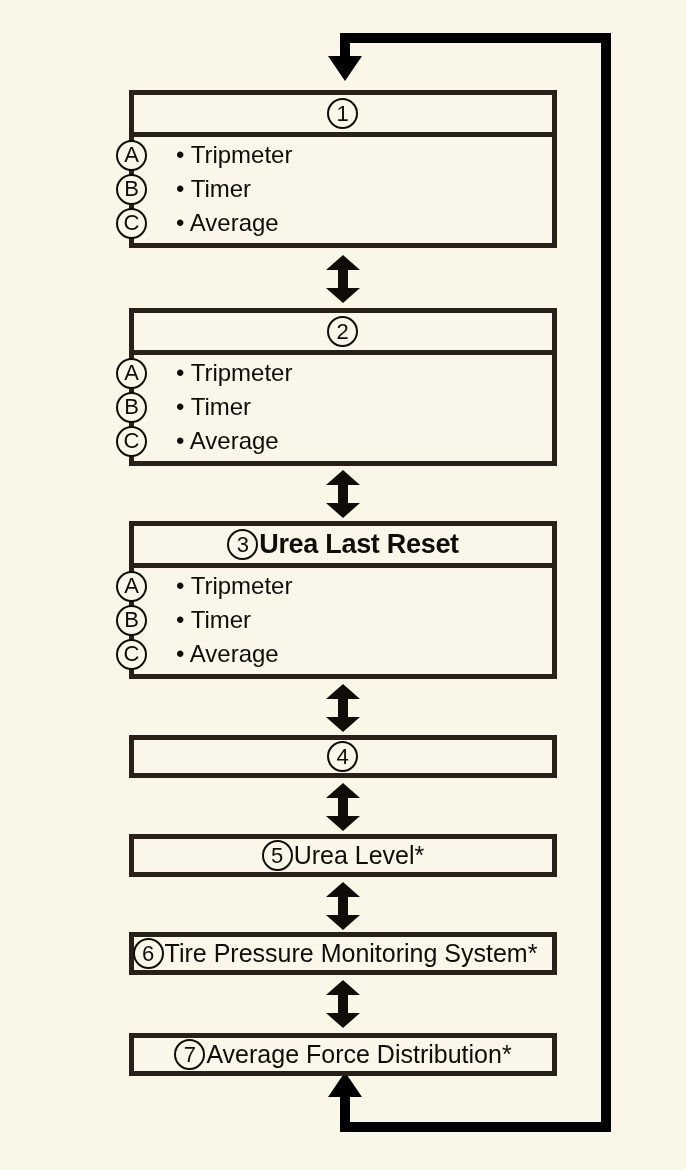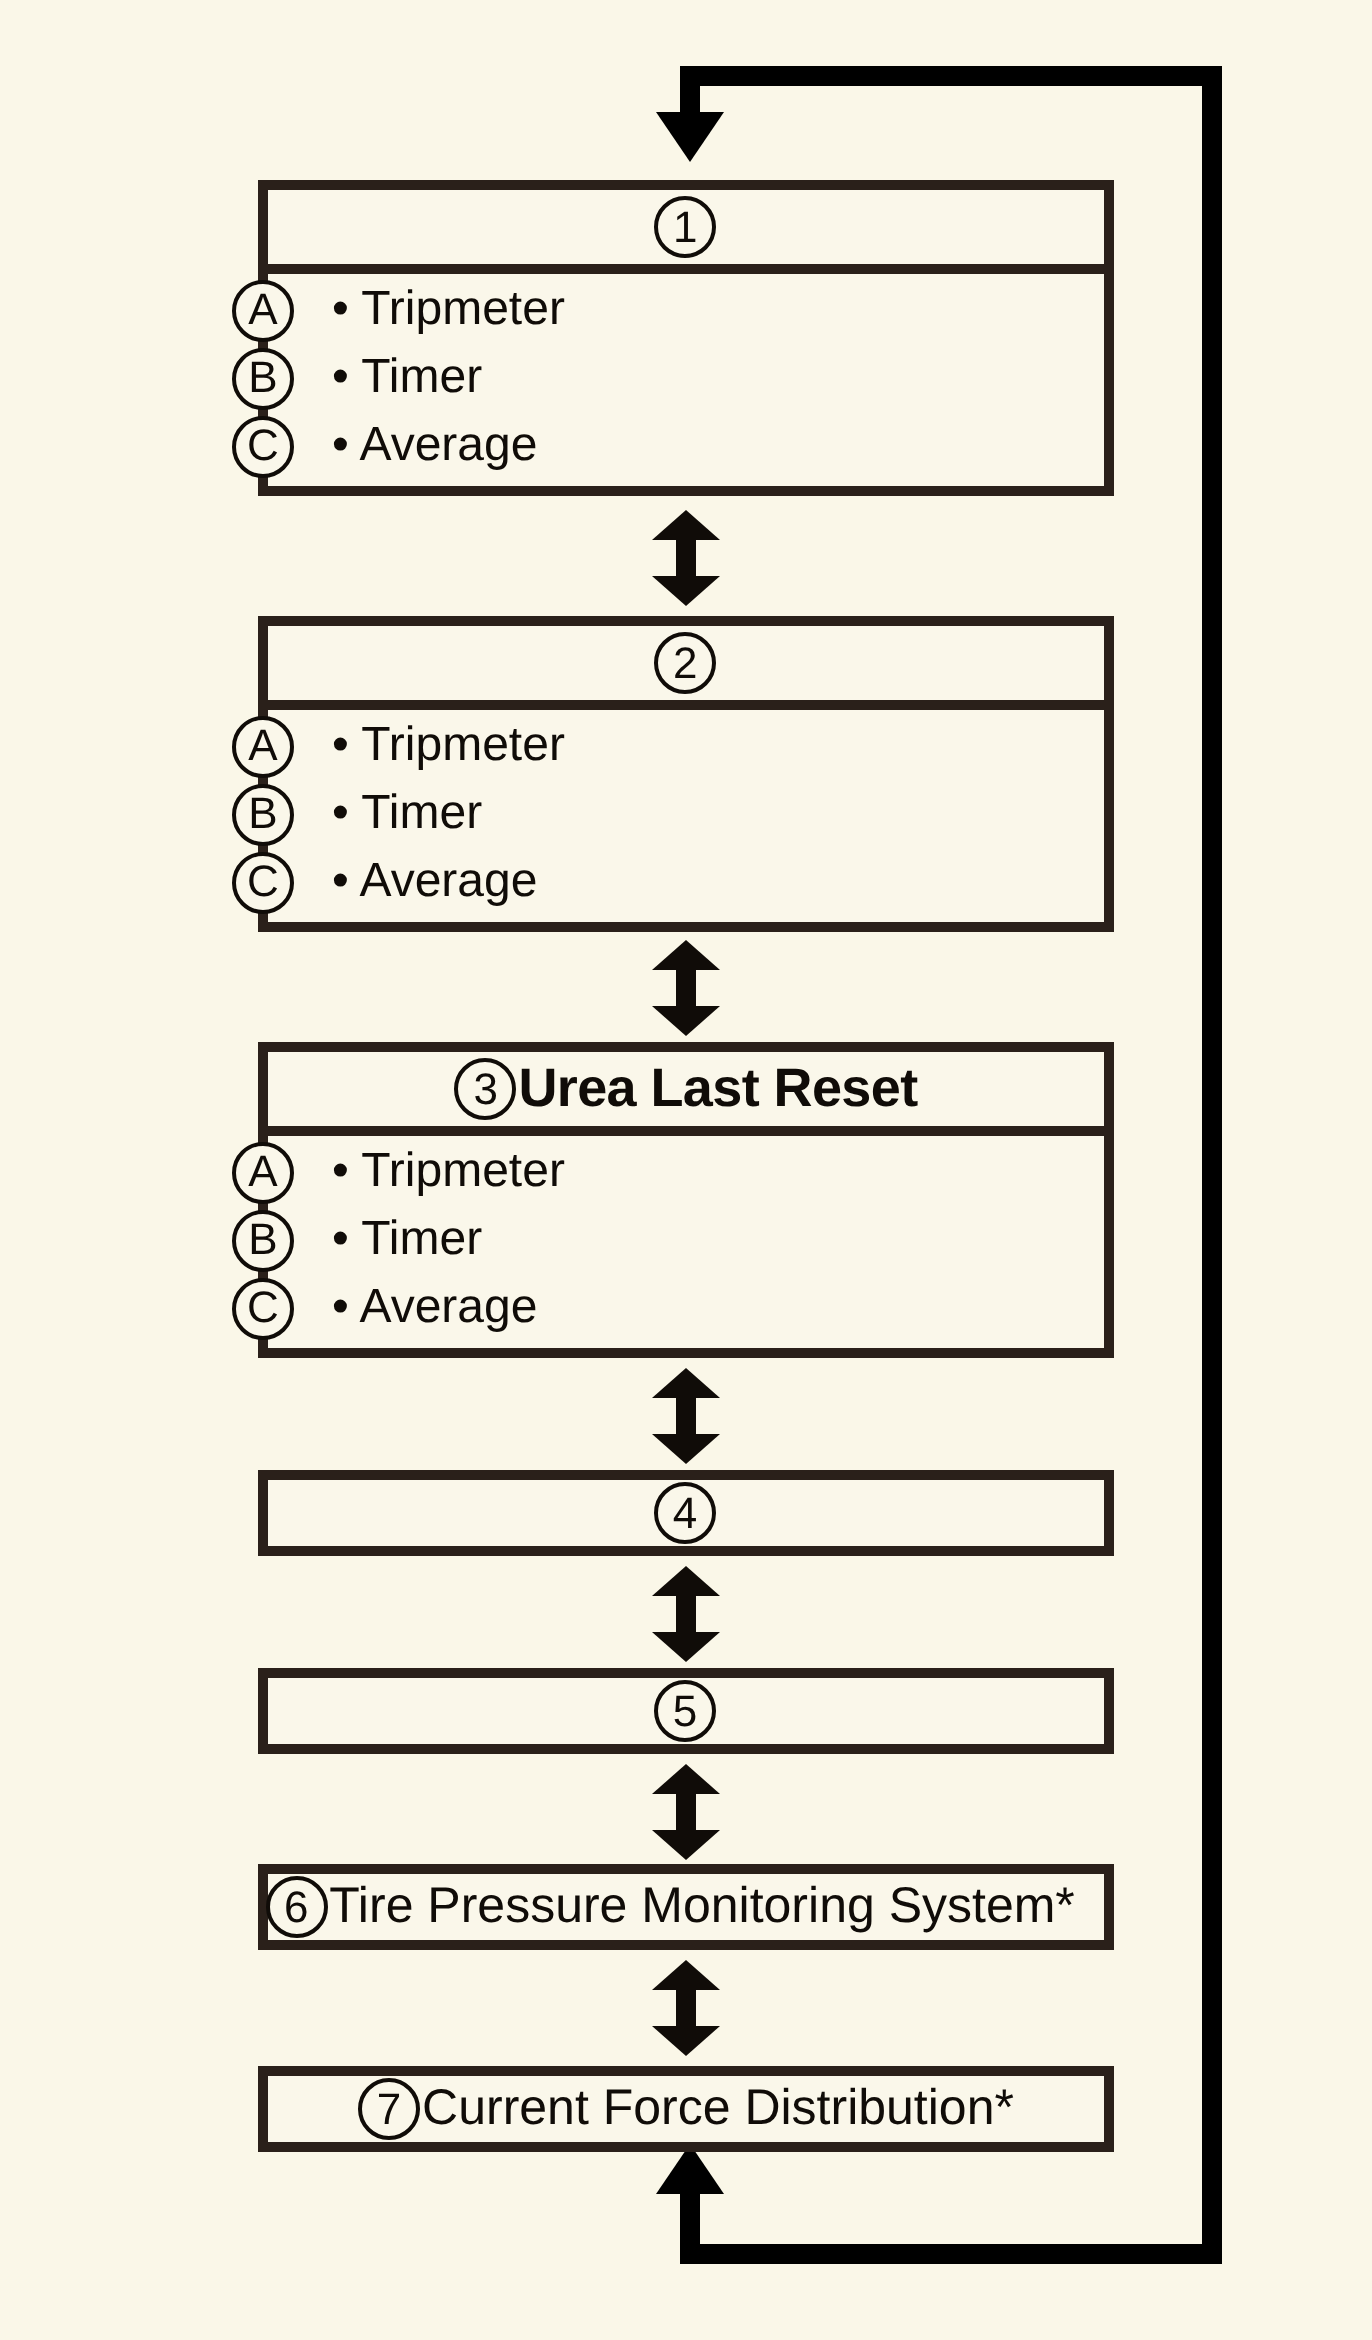--- a/index.html
+++ b/index.html
@@ -96,21 +96,21 @@
   }
   .row {
     position: relative;
     height: 34px;
     display: flex;
     align-items: center;
     font-size: 24px;
     color: #100c08;
   }
   .row .bullet-text {
-    margin-left: 32px;
+    margin-left: 42px;
     white-space: nowrap;
   }
 
   
   .box-single {
     display: flex;
     align-items: center;
     justify-content: center;
     font-size: 25px;
     color: #100c08;
@@ -260,20 +260,21 @@
   </div>
 
   <div class="dbl-arrow" style="left:326px; top:783px; height:48px;">
     <div class="head-up"></div>
     <div class="shaft"></div>
     <div class="head-dn"></div>
   </div>
 
   <div class="box box-single" style="left:129px; top:834px; width:428px; height:43px;">
     <span class="circ-num">5</span>
+    <span>Urea Level*</span>
   </div>
 
   <div class="dbl-arrow" style="left:326px; top:882px; height:48px;">
     <div class="head-up"></div>
     <div class="shaft"></div>
     <div class="head-dn"></div>
   </div>
 
   <div class="box box-single" style="left:129px; top:932px; width:428px; height:43px;">
     <span class="circ-num overhang">6</span>
@@ -281,16 +282,16 @@
   </div>
 
   <div class="dbl-arrow" style="left:326px; top:980px; height:48px;">
     <div class="head-up"></div>
     <div class="shaft"></div>
     <div class="head-dn"></div>
   </div>
 
   <div class="box box-single" style="left:129px; top:1033px; width:428px; height:43px;">
     <span class="circ-num">7</span>
-    <span>Current Force Distribution*</span>
+    <span>Average Force Distribution*</span>
   </div>
 
 </div>
 
 </body></html>

